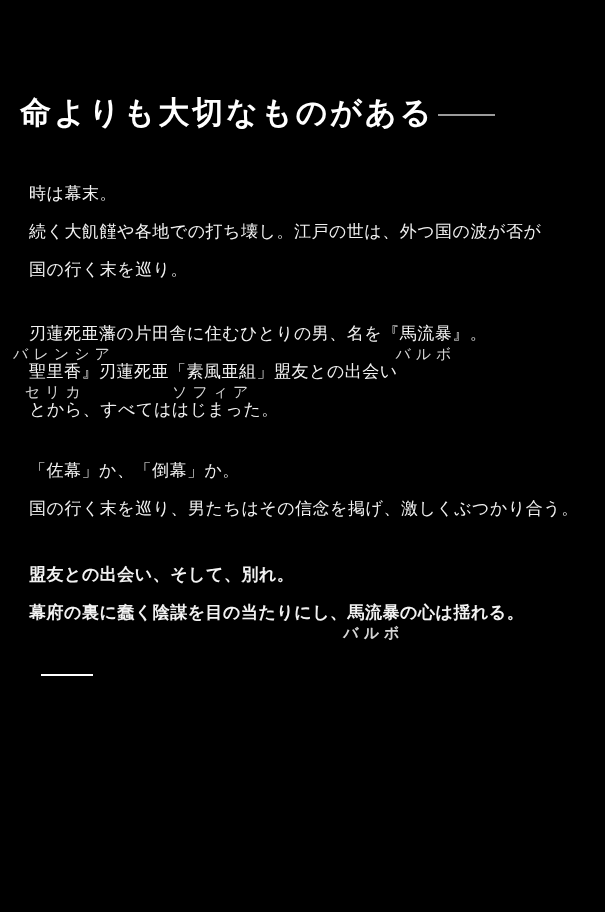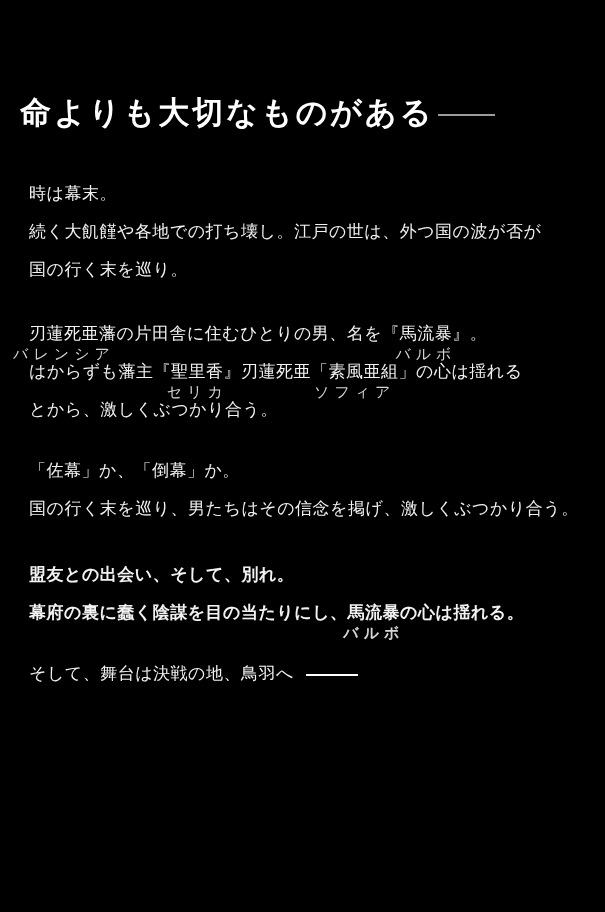--- a/index.html
+++ b/index.html
@@ -88,28 +88,28 @@
 <div class="screen">
   <h1 class="title"><span>命よりも大切なものがある</span><span class="dash dash-title">──</span></h1>
   <div id="story">
       <div class="paragraph">
         <div class="line"><span>時は幕末。</span></div>
         <div class="line"><span>続く大飢饉や各地での打ち壊し。江戸の世は、外つ国の波が否が</span></div>
         <div class="line"><span>国の行く末を巡り。</span></div>
       </div>
       <div class="paragraph">
         <div class="line"><span class="rb"><span class="rt">バレンシア</span>刃蓮死亜</span><span>藩の片田舎に住むひとりの男、名を『</span><span class="rb"><span class="rt">バルボ</span>馬流暴</span><span>』。</span></div>
-        <div class="line"><span>はからずも藩主『</span><span class="rb"><span class="rt">セリカ</span>聖里香</span><span>』刃蓮死亜「</span><span class="rb"><span class="rt">ソフィア</span>素風亜</span><span>組」の心は揺れる</span></div>
-        <div class="line"><span>とから、激しくぶつかり合う。</span></div>
+        <div class="line"><span class="rb"><span class="rt">セリカ</span>聖里香</span><span>』刃蓮死亜「</span><span class="rb"><span class="rt">ソフィア</span>素風亜</span><span>組」盟友との出会い</span></div>
+        <div class="line"><span>とから、すべてははじまった。</span></div>
       </div>
       <div class="paragraph">
         <div class="line"><span>「佐幕」か、「倒幕」か。</span></div>
         <div class="line"><span>国の行く末を巡り、男たちはその信念を掲げ、激しくぶつかり合う。</span></div>
       </div>
       <div class="paragraph">
         <div class="line"><span>盟友との出会い、そして、別れ。</span></div>
         <div class="line"><span>幕府の裏に蠢く陰謀を目の当たりにし、</span><span class="rb"><span class="rt">バルボ</span>馬流暴</span><span>の心は揺れる。</span></div>
       </div>
       <div class="paragraph">
-        <div class="line"><span>そして、舞台は決戦の地、鳥羽へ</span><span class="dash dash-end">───</span></div>
+        <div class="line"><span class="dash dash-end">───</span></div>
       </div>
     </div>
 </div>
 
 </body></html>

